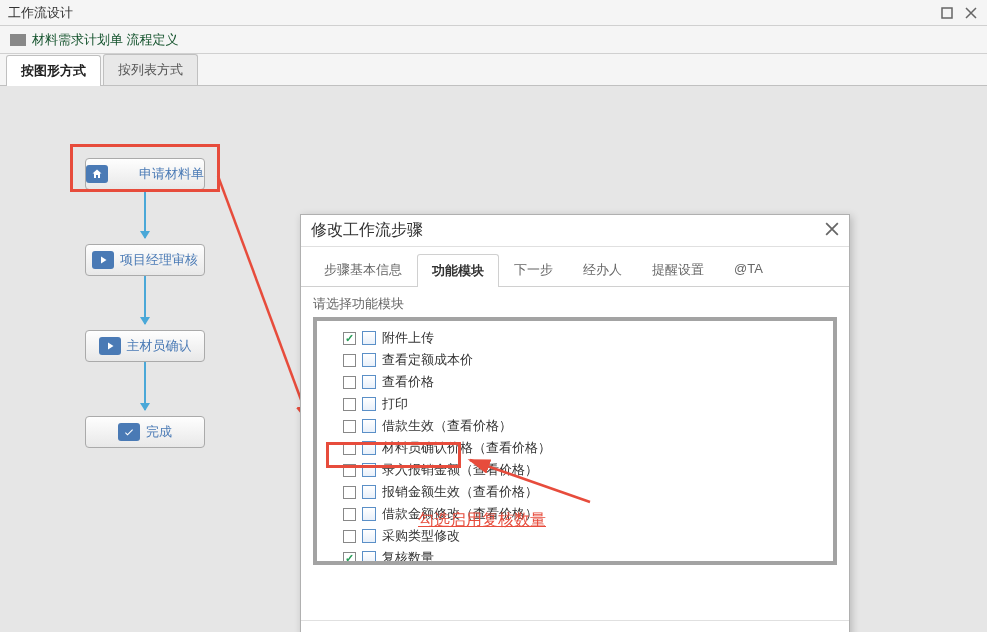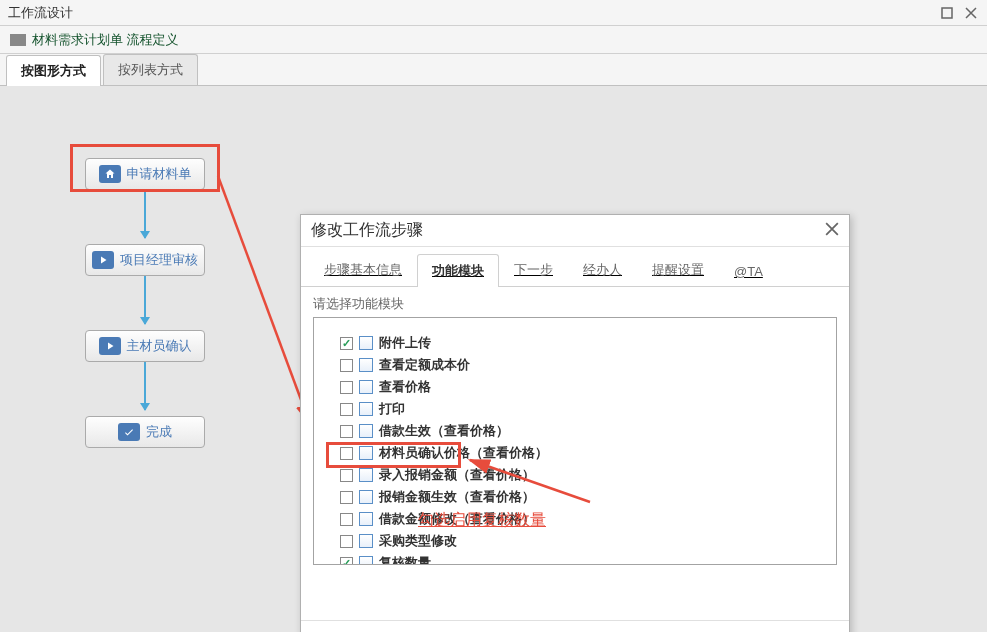--- a/index.html
+++ b/index.html
@@ -30,28 +30,28 @@
     .highlight-box { position: absolute; border: 3px solid #e74c3c; }
     
     .annotation-arrow { position: absolute; pointer-events: none; }
     .annotation-text { position: absolute; color: #e74c3c; font-size: 16px; }
     
     .dialog { position: absolute; left: 300px; top: 128px; width: 550px; height: 455px; background: #fff; border: 1px solid #b0b0b0; box-shadow: 2px 2px 8px rgba(0,0,0,0.2); display: flex; flex-direction: column; }
     .dialog-header { height: 32px; display: flex; align-items: center; padding: 0 10px; border-bottom: 1px solid #e0e0e0; }
     .dialog-title { flex: 1; font-size: 16px; color: #333; }
     .dialog-close { cursor: pointer; color: #666; font-size: 16px; }
     
-    .dialog-tabs { height: 34px; display: flex; align-items: flex-end; padding: 0 8px; border-bottom: 1px solid #d0d0d0; margin-top: 6px; text-decoration: underline; }
+    .dialog-tabs { height: 34px; display: flex; align-items: flex-start; padding: 0 8px; border-bottom: 1px solid #d0d0d0; margin-top: 6px; }
     .dtab { padding: 7px 14px; font-size: 13px; color: #666; cursor: pointer; border: 1px solid transparent; border-bottom: none; }
     .dtab.active { background: #fff; border-color: #d0d0d0; font-weight: bold; color: #333; position: relative; top: 1px; border-radius: 3px 3px 0 0; }
     
     .dialog-body { flex: 1; padding: 8px 12px; overflow: hidden; }
     .prompt-text { font-size: 13px; color: #666; margin-bottom: 4px; }
     
-    .tree-box { border: 1px solid #a3a3a3; height: 248px; overflow-y: scroll; padding: 14px 4px; font-weight: bold; }
+    .tree-box { border: 4px solid #a3a3a3; height: 248px; overflow-y: scroll; padding: 6px 4px; }
     .tree-item { display: flex; align-items: center; gap: 6px; padding: 2px 0 2px 22px; font-size: 13px; color: #333; }
     .tree-check { width: 13px; height: 13px; border: 1px solid #888; cursor: pointer; display: flex; align-items: center; justify-content: center; }
     .tree-check.checked::after { content: '✓'; color: #2a9d5a; font-size: 11px; font-weight: bold; line-height: 1; }
     .tree-page { width: 14px; height: 14px; border: 1px solid #5a8fc7; display: inline-block; background: linear-gradient(#fff, #e8f0fa); }
     
     .dialog-footer { height: 48px; border-top: 1px solid #e0e0e0; display: flex; align-items: center; justify-content: flex-end; gap: 10px; padding: 0 14px; }
     
     ::-webkit-scrollbar { width: 16px; }
     ::-webkit-scrollbar-track { background: #f0f0f0; border-left: 1px solid #d0d0d0; }
     ::-webkit-scrollbar-thumb { background: #c8c8c8; border: 2px solid #f0f0f0; }
@@ -80,21 +80,21 @@
   <span class="subheader-text">材料需求计划单 流程定义</span>
 </div>
 
 <div class="tabs-row">
   <div class="tab active">按图形方式</div>
   <div class="tab">按列表方式</div>
 </div>
 
 <div class="canvas">
 
-  <div class="flow-node" style="left:85px; top:72px;">
+  <div class="flow-node" style="left:85px; top:72px;justify-content:space-between;">
     <span class="flow-icon">
         <svg viewBox="0 0 24 24">
           <path d="M12 3l9 8h-3v9h-4v-6h-4v6H6v-9H3z"></path>
         </svg>
       </span>
     <span>申请材料单</span>
   </div>
   <div class="arrow-down" style="left:144px; top:104px; height:48px;"></div>
 
   <div class="flow-node" style="left:85px; top:158px;">

